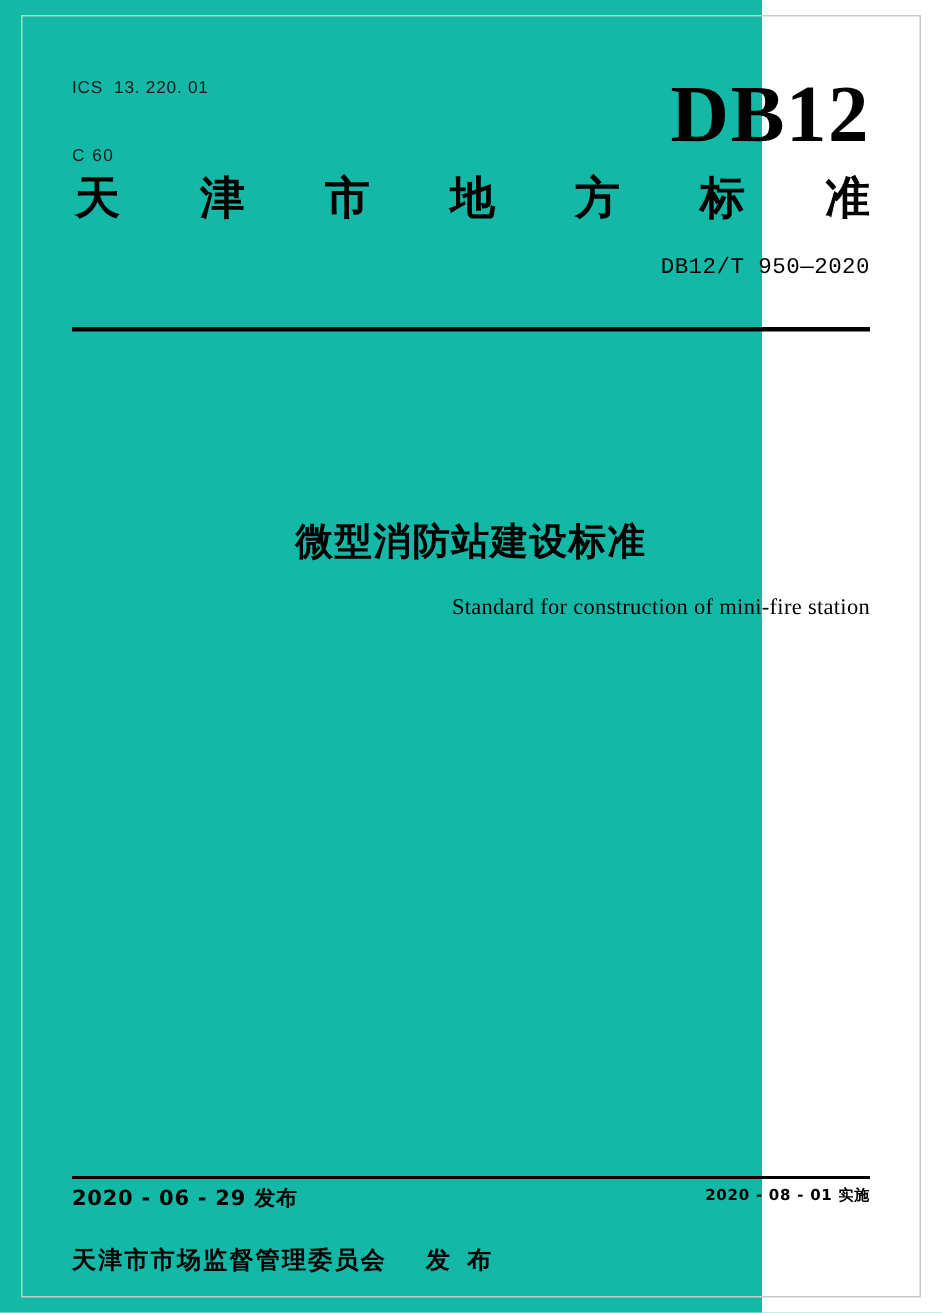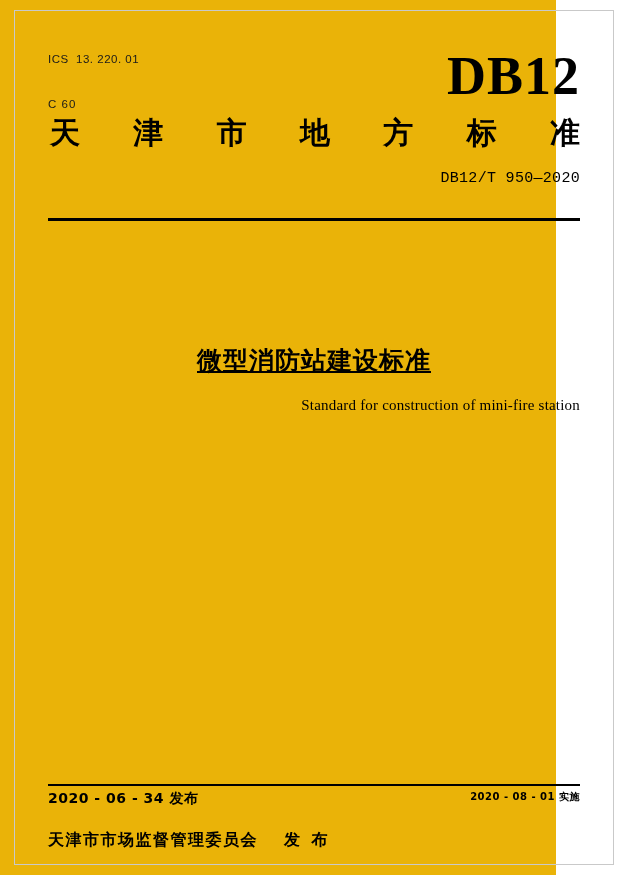--- a/index.html
+++ b/index.html
@@ -9,23 +9,23 @@
   }
   body {
     width: 628px;
     height: 875px;
     font-family: "Liberation Sans", sans-serif;
     color: #000000;
     overflow: hidden;
   }
   .page {
     position: relative;
-    width: 556px;
+    width: 508px;
     height: 875px;
-    background: #eab308;
+    background: #14b8a6;
     box-sizing: border-box;
   }
   
   .frame {
     position: absolute;
     left: 14px;
     top: 10px;
     width: 600px;
     height: 855px;
     border: 1px solid #c9c9c9;
@@ -107,21 +107,20 @@
     position: absolute;
     left: 0px;
     top: 322px;
     width: 532px;
     text-align: center;
     font-family: "DejaVu Sans", sans-serif;
     font-weight: bold;
     font-size: 25px;
     letter-spacing: 1px;
     color: #000000;
-    text-decoration: underline;
   }
   
   .doc-title-en {
     position: absolute;
     left: 0px;
     top: 375px;
     width: 532px;
     text-align: right;
     font-family: "Liberation Serif", serif;
     font-size: 15px;
@@ -201,21 +200,21 @@
 
     <div class="std-number">DB12/T 950—2020</div>
 
     <div class="rule-top"></div>
 
     <div class="doc-title-cn">微型消防站建设标准</div>
     <div class="doc-title-en">Standard for construction of mini-fire station</div>
 
     <div class="rule-bottom"></div>
 
-    <div class="issue-date">2020 - 06 - 34 发布</div>
+    <div class="issue-date">2020 - 06 - 29 发布</div>
     <div class="effective-date">2020 - 08 - 01 实施</div>
 
     <div class="publisher">
       <span>天津市市场监督管理委员会</span><span class="pub-verb">发 布</span>
     </div>
 
   </div>
 </div>
 
 </body></html>

